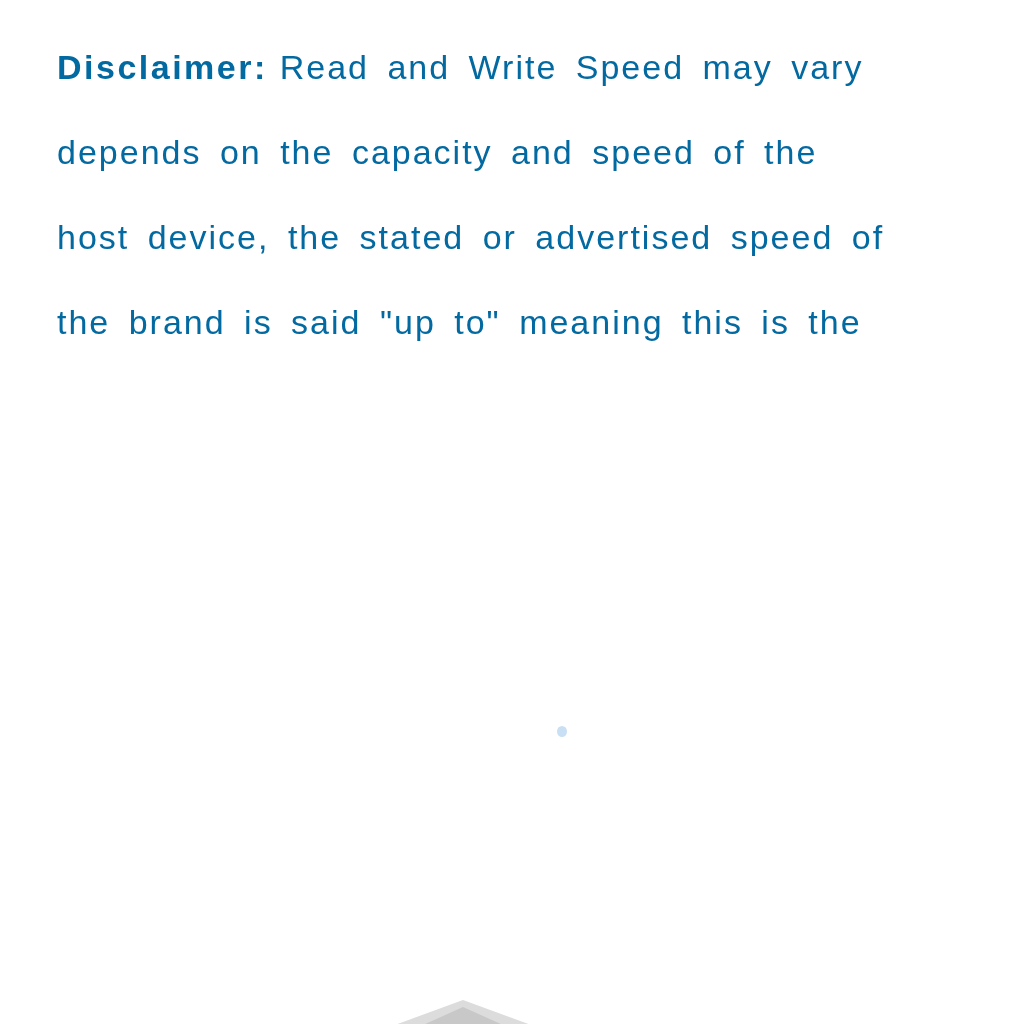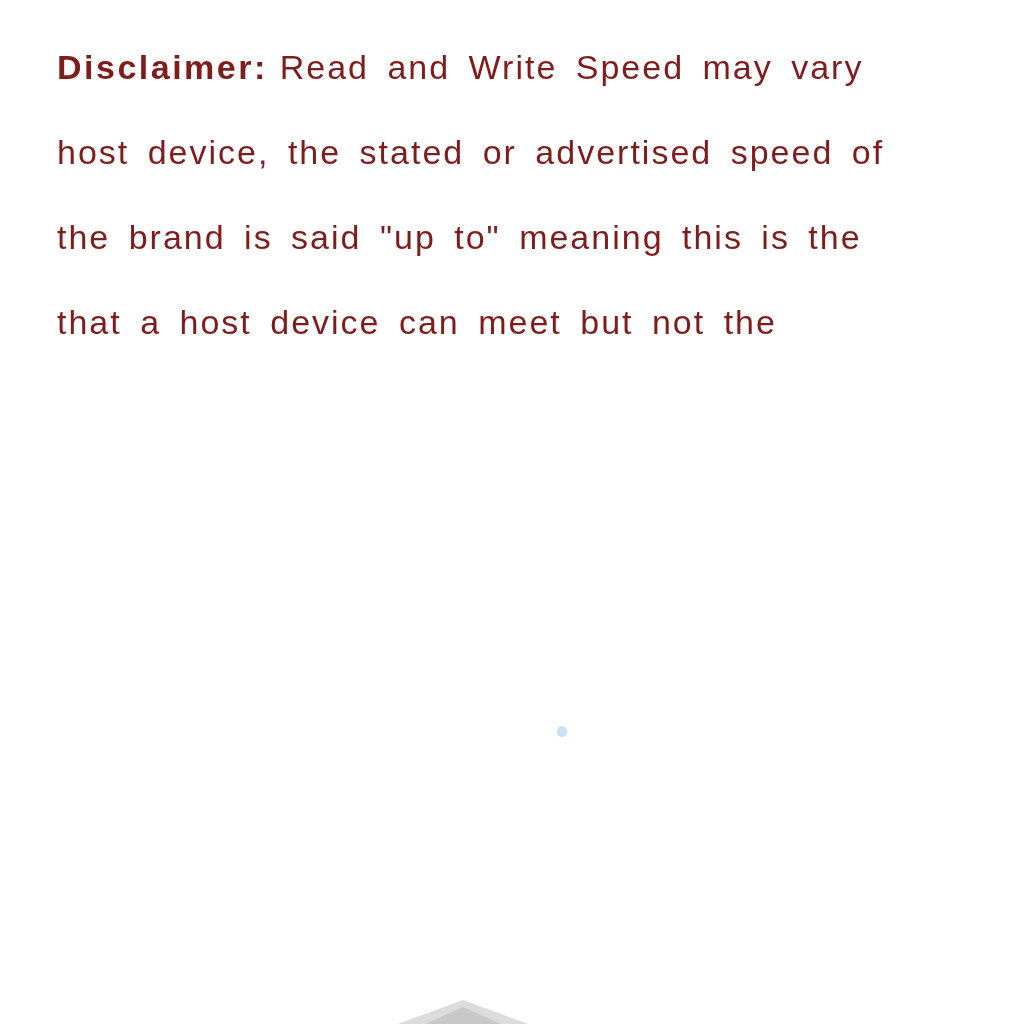--- a/index.html
+++ b/index.html
@@ -11,21 +11,21 @@
     height: 1024px;
     position: relative;
     overflow: hidden;
     background: #ffffff;
     font-family: "Liberation Sans", sans-serif;
   }
   .disclaimer-text {
     position: absolute;
     left: 57px;
     top: 25px;
-    color: #7f1d1d;
+    color: #0369a1;
     font-size: 34px;
     line-height: 85px;
     letter-spacing: 2px;
     word-spacing: 7px;
   }
   .disclaimer-line {
     white-space: nowrap;
   }
   .disclaimer-label {
     font-weight: 700;
@@ -67,23 +67,23 @@
     width: 200px;
     height: 45px;
     background: #c8c8c8;
   }
 </style>
 </head>
 <body>
 
 <div class="disclaimer-text">
   <div class="disclaimer-line"><span class="disclaimer-label">Disclaimer:</span><span>Read and Write Speed may vary</span></div>
+  <div class="disclaimer-line">depends on the capacity and speed of the</div>
   <div class="disclaimer-line">host device, the stated or advertised speed of</div>
   <div class="disclaimer-line">the brand is said "up to" meaning this is the</div>
-  <div class="disclaimer-line">that a host device can meet but not the</div>
 </div>
 
 <span class="cursor-dot"></span>
 
 <div class="logo-wrap">
   <div class="logo-tri outer"></div>
   <div class="logo-tri inner"></div>
 </div>
 
 </body></html>

